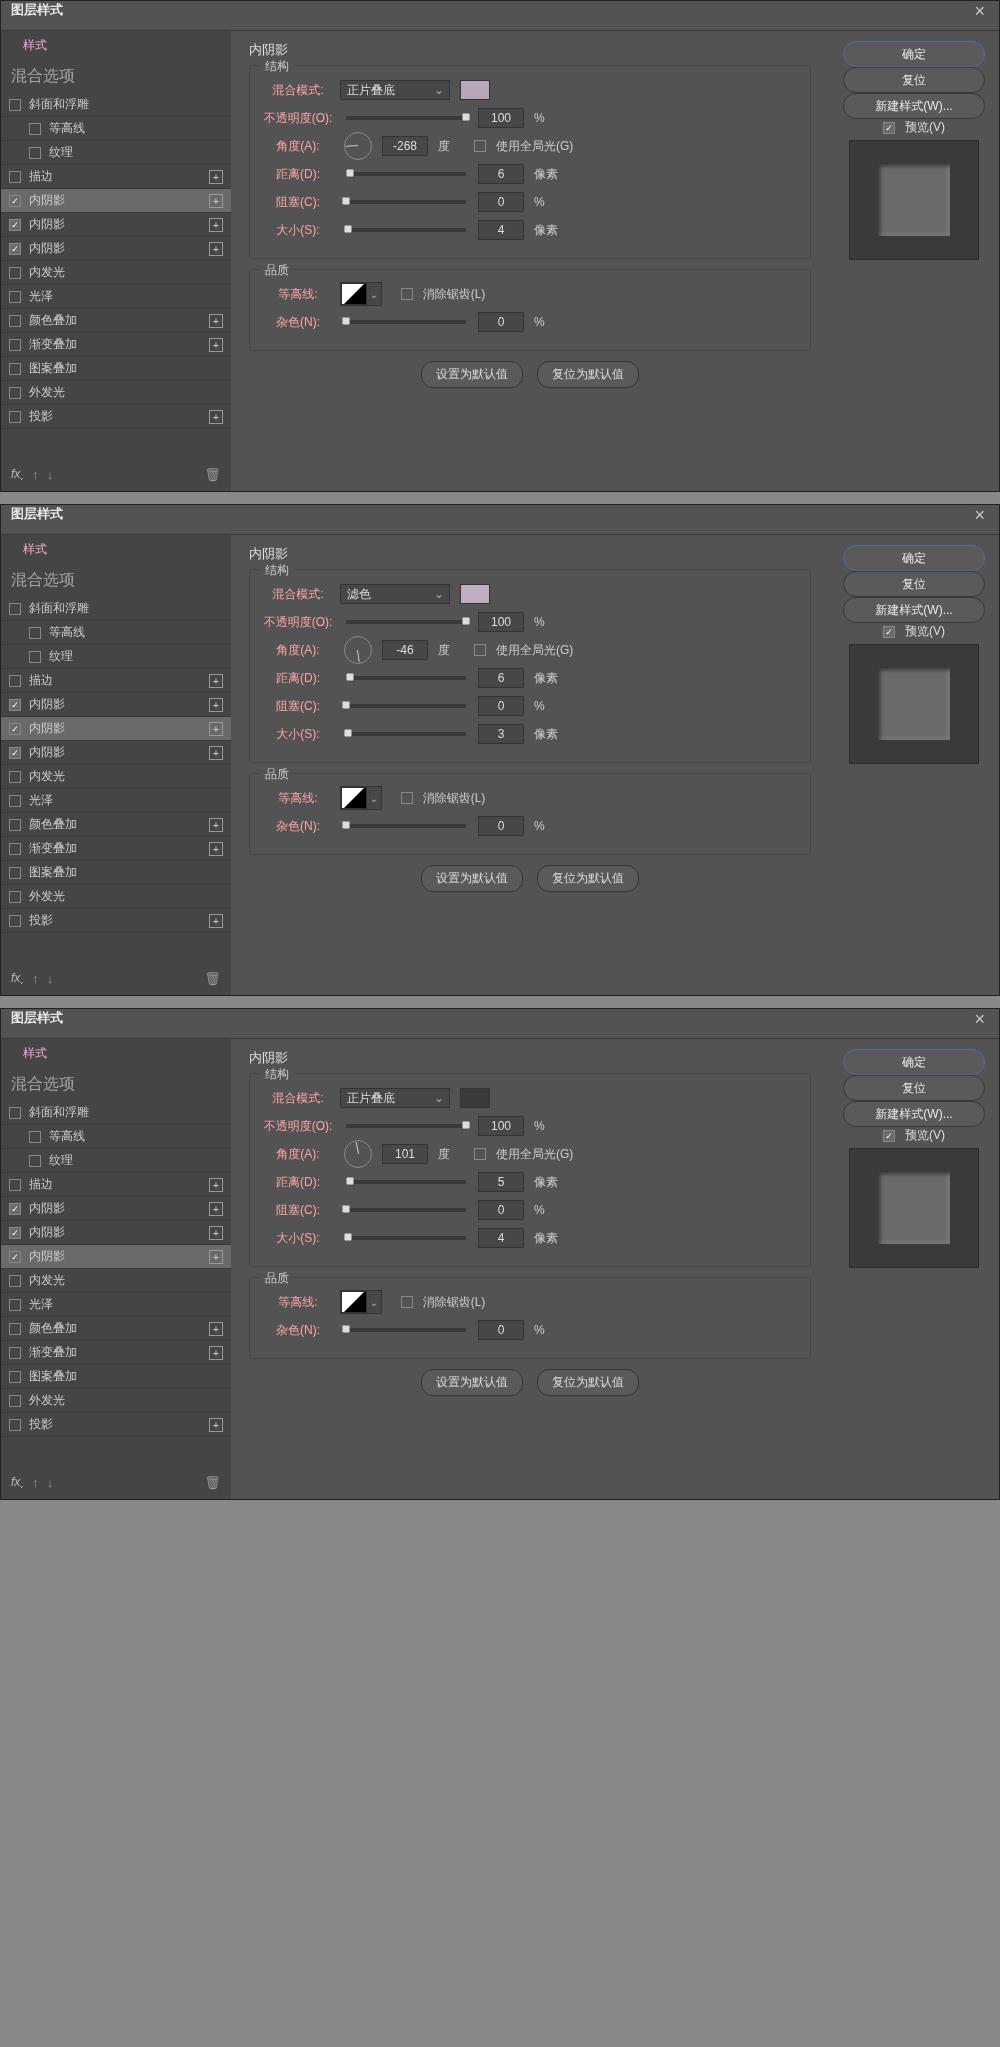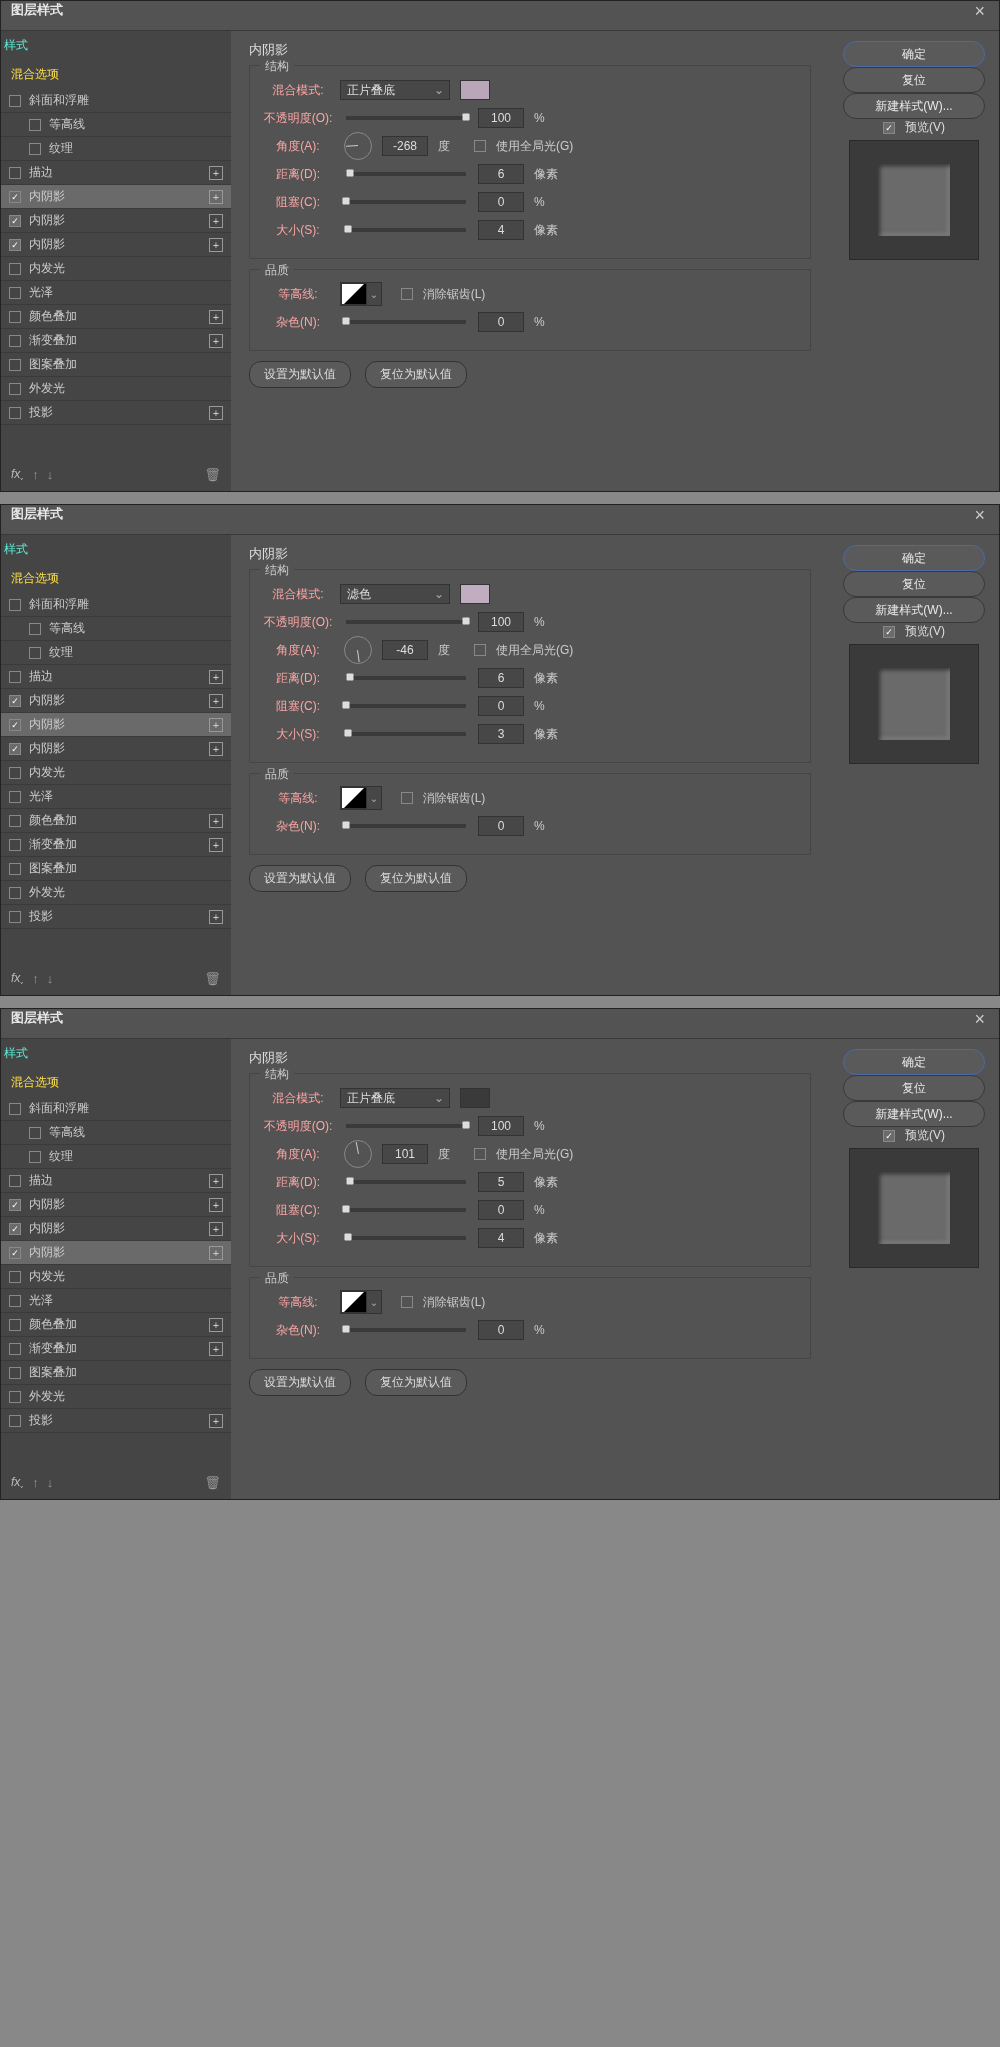--- a/index.html
+++ b/index.html
@@ -3,22 +3,22 @@
 <meta charset="utf-8">
 <style>
 *{box-sizing:border-box;margin:0;padding:0;font-family:"Microsoft YaHei",Arial,sans-serif}
 body{background:#888;padding:0;width:1000px}
 .dialog{background:#535353;border:1px solid #222;margin-bottom:12px}
 .titlebar{background:#535353;height:30px;display:flex;padding:0 10px;border-bottom:1px solid #383838}
 .titlebar .title{color:#e8e8e8;font-size:13px;font-weight:bold;flex:1}
 .titlebar .close{color:#ccc;font-size:18px;cursor:pointer;padding:0 4px}
 .body{display:flex;min-height:460px}
 .sidebar{width:230px;background:#454545;display:flex;flex-direction:column}
-.sidebar-header{color:#5eead4;font-size:12px;padding:6px 3px;background:#454545}
-.sidebar-sub{color:#fde047;font-size:12px;padding:6px 10px;background:#454545}
+.sidebar-header{color:#f9a8d4;font-size:12px;padding:6px 22px;background:#454545}
+.sidebar-sub{color:#a3a3a3;font-size:16px;padding:6px 10px;background:#454545}
 .style-list{flex:1}
 .style-item{display:flex;align-items:center;height:24px;padding:0 8px;color:#ccc;font-size:12px;border-bottom:1px solid #3a3a3a;cursor:pointer}
 .style-item.indent{padding-left:28px}
 .style-item.selected{background:#6a6a6a}
 .style-item .cb{width:12px;height:12px;border:1px solid #888;margin-right:8px;display:flex;align-items:center;justify-content:center;font-size:9px;color:#fff;background:#454545}
 .style-item .cb.checked{background:#6b6b6b}
 .style-item .cb.checked::after{content:"✓"}
 .style-item .lbl{flex:1}
 .style-item .plus{width:14px;height:14px;border:1px solid #999;display:flex;align-items:center;justify-content:center;font-size:11px;color:#ccc}
 .sidebar-footer{height:34px;display:flex;align-items:center;padding:0 10px;gap:8px;color:#bbb;font-size:12px;font-style:italic}
@@ -38,21 +38,21 @@
 .numbox{width:46px;height:20px;background:#474747;border:1px solid #333;color:#ddd;font-size:12px;display:flex;align-items:center;justify-content:center}
 .unit{color:#ccc;font-size:12px;margin-left:4px;width:30px}
 .angle-dial{width:28px;height:28px;border:1px solid #888;border-radius:50%;position:relative;margin:0 4px}
 .angle-dial .hand{position:absolute;left:50%;top:50%;width:12px;height:1px;background:#ccc;transform-origin:0 0}
 .minicb{width:12px;height:12px;border:1px solid #888;margin-right:4px;display:inline-flex;align-items:center;justify-content:center;font-size:9px;color:#fff}
 .minicb.checked{background:#6b6b6b}
 .minicb.checked::after{content:"✓"}
 .contour-sw{width:26px;height:22px;border:1px solid #333;background:linear-gradient(135deg,#fff 0%,#fff 48%,#000 52%,#000 100%);display:inline-block}
 .contour-wrap{display:flex;align-items:center;border:1px solid #333}
 .contour-wrap .dd{width:14px;height:22px;background:#474747;display:flex;align-items:center;justify-content:center;color:#aaa;font-size:10px}
-.btnrow{display:flex;gap:14px;margin-top:6px}
+.btnrow{display:flex;gap:14px;justify-content:center;margin-top:6px}
 .btn{background:#5a5a5a;border:1px solid #333;border-radius:12px;padding:4px 14px;color:#ddd;font-size:12px;cursor:pointer}
 .right{width:170px;padding:10px 14px;display:flex;flex-direction:column;align-items:stretch}
 .rbtn{background:#5a5a5a;border:1px solid #383838;border-radius:14px;height:26px;display:flex;align-items:center;justify-content:center;color:#e8e8e8;font-size:12px;cursor:pointer}
 .rbtn.primary{border:1px solid #4a6aa8}
 .prev-row{display:flex;align-items:center;justify-content:center;gap:6px;color:#ddd;font-size:12px}
 .preview-box{width:130px;height:120px;background:#3a3a3a;border:1px solid #2a2a2a;margin-top:4px;display:flex;align-items:center;justify-content:center;align-self:center}
 .preview-inner{width:72px;height:72px;background:#6a6a6a;box-shadow:inset 2px 2px 4px rgba(0,0,0,.5),inset -2px -2px 4px rgba(200,180,200,.3)}
 </style>
 </head>
 <body>

